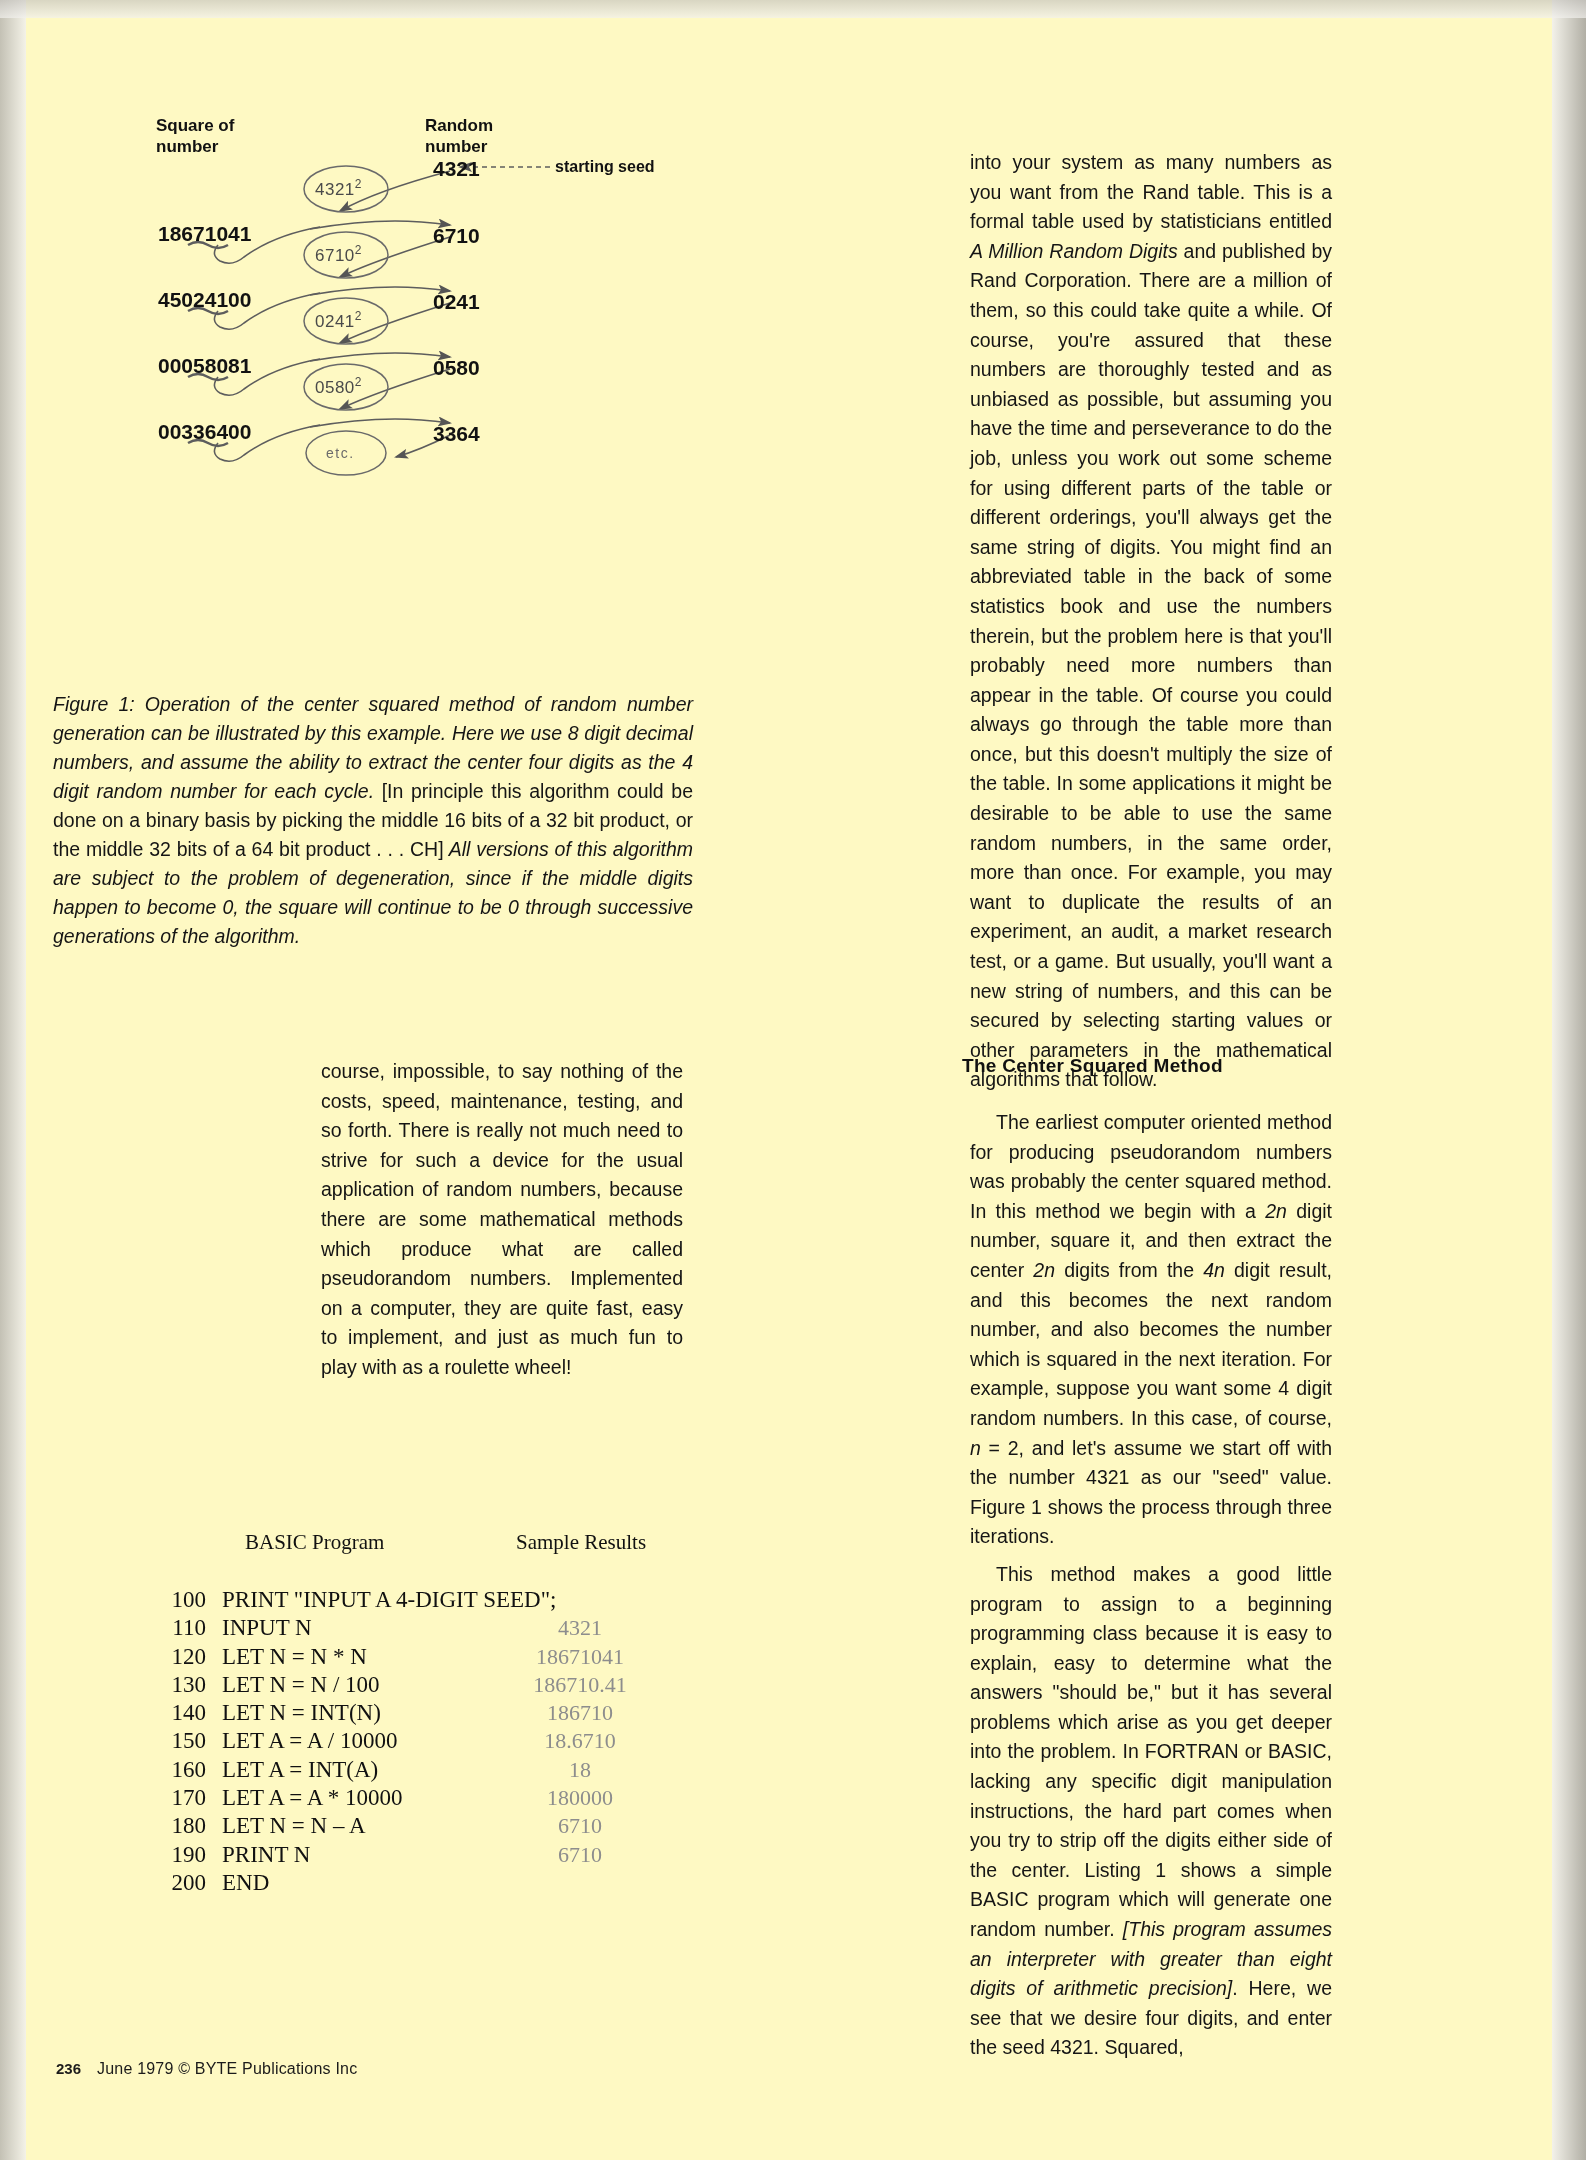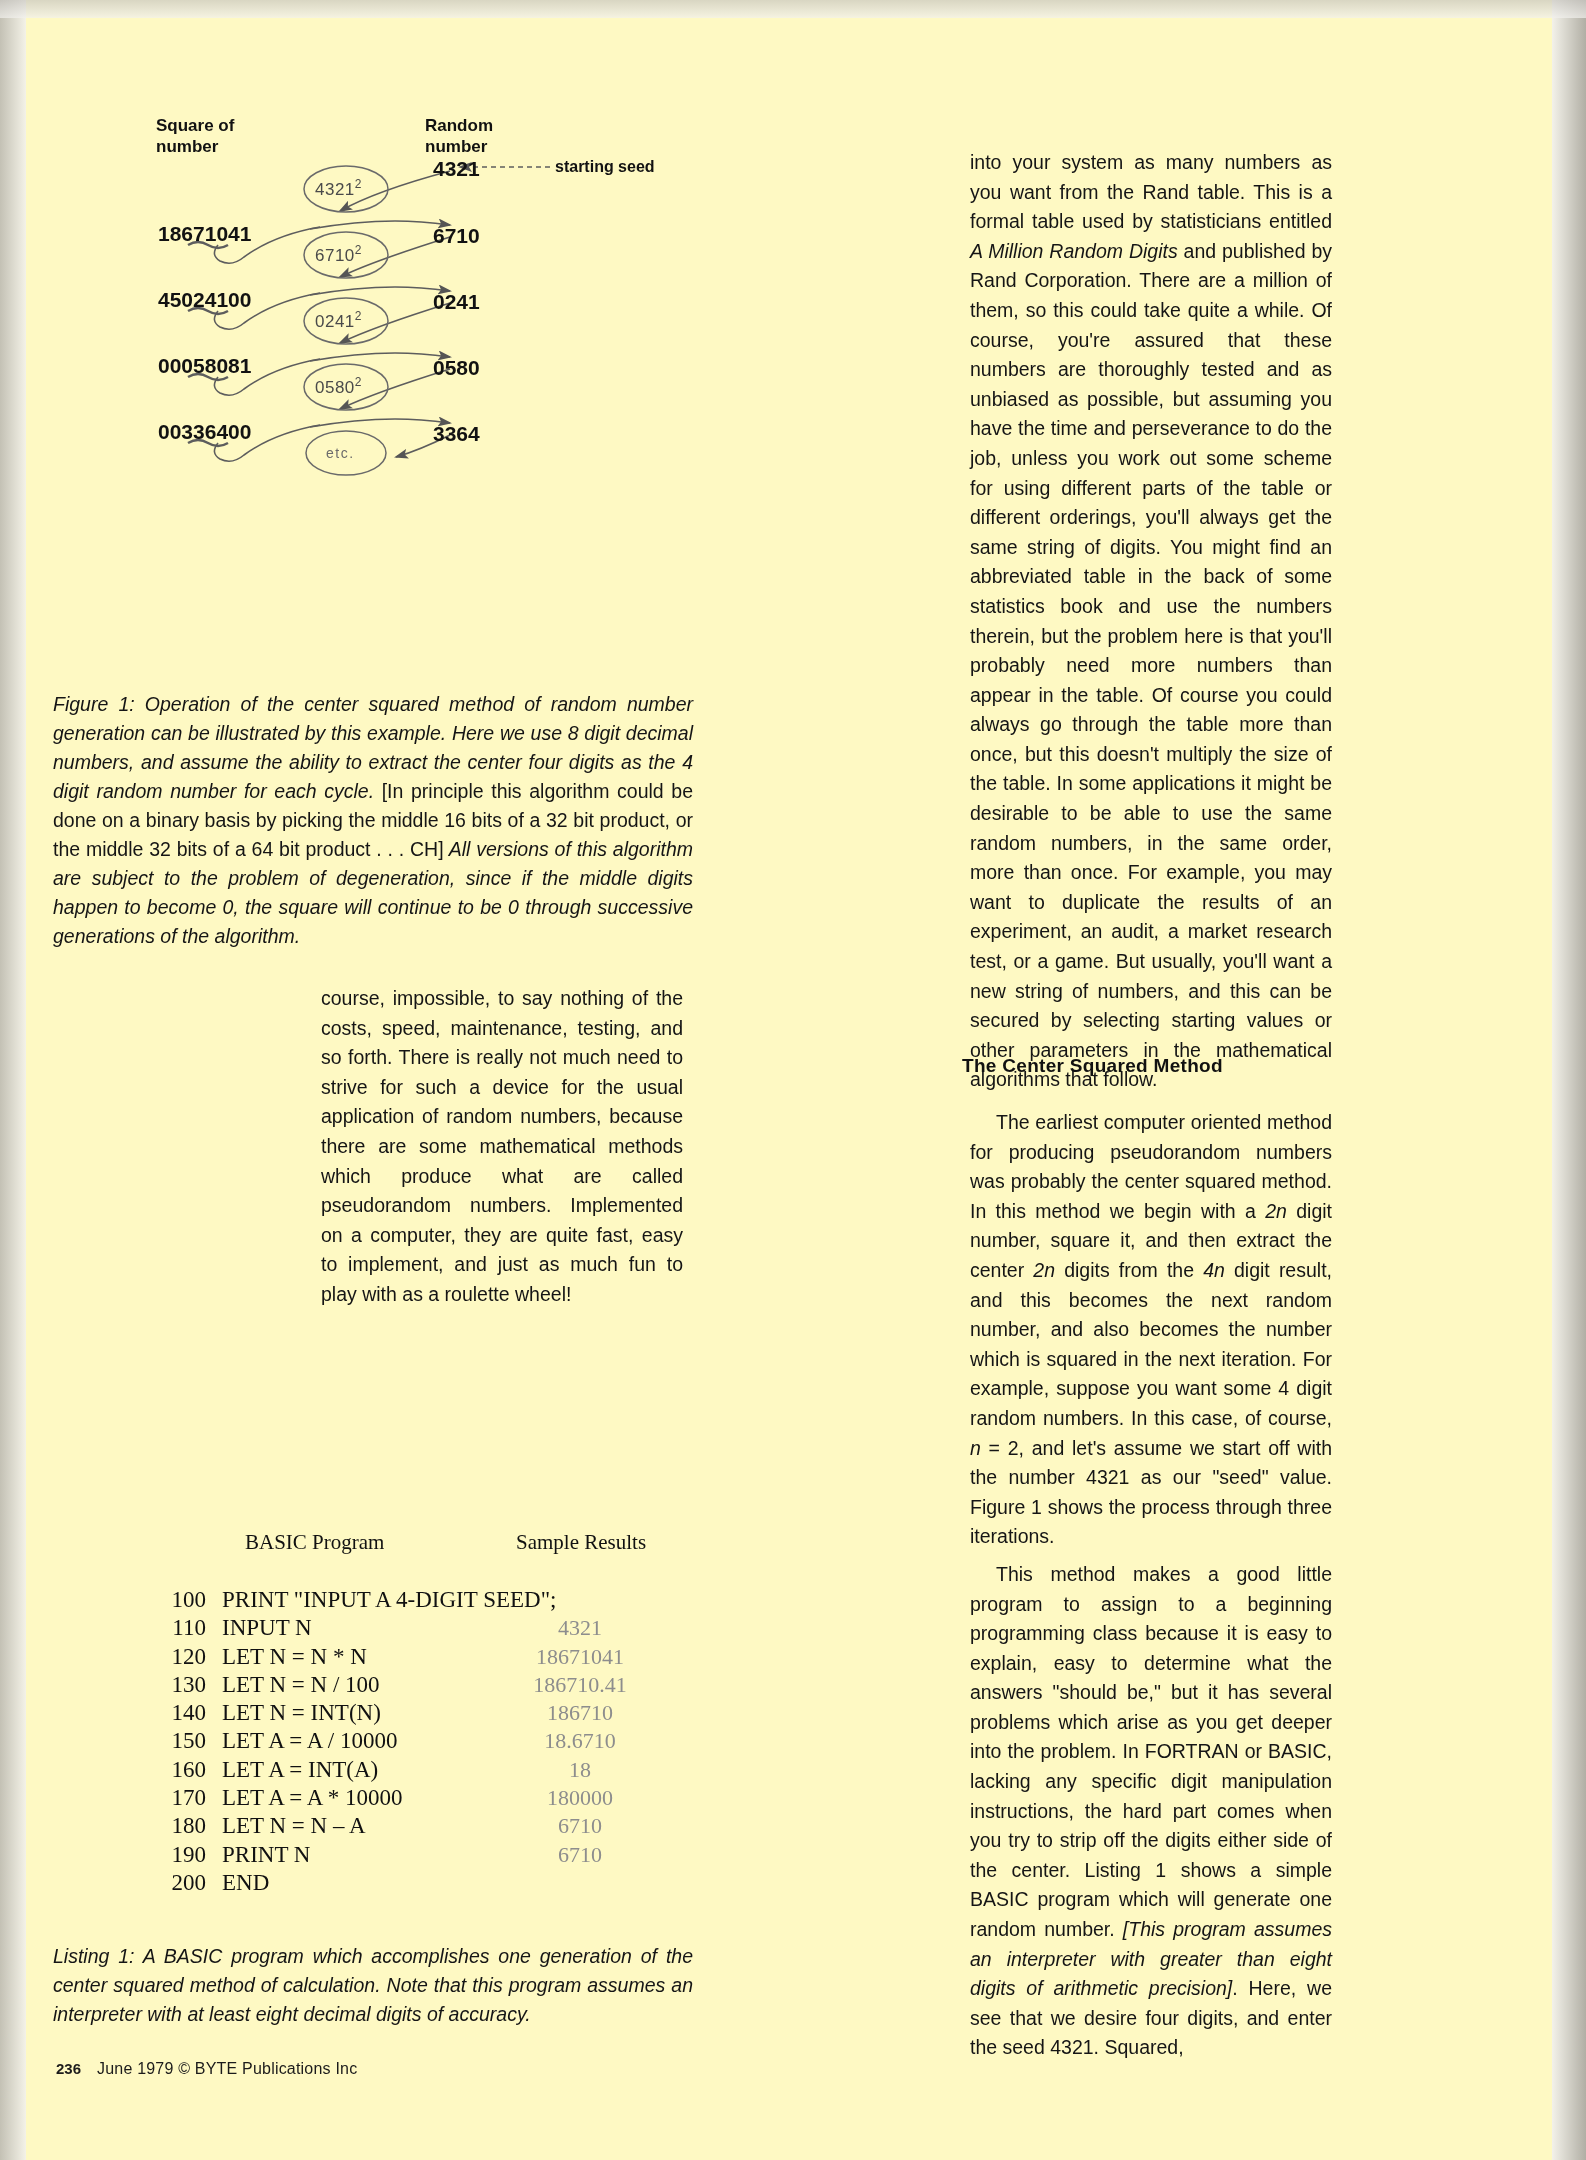--- a/index.html
+++ b/index.html
@@ -120,21 +120,21 @@
     font-size: 19.5px;
     line-height: 29.6px;
     color: #151515;
     text-align: justify;
     text-justify: inter-word;
   }
   .bodycol p { margin: 8px; }
   .bodycol p + p { text-indent: 26px; }
   .bodycol i { font-style: italic; }
 
-  #left-column  { left: 313px; top: 976px; width: 378px; }
+  #left-column  { left: 313px; top: 1049px; width: 378px; }
   #right-column { left: 962px; top: 140px;  width: 378px; }
 
   .subhead {
     position: absolute;
     left: 962px;
     font-family: "Liberation Sans", sans-serif;
     font-size: 19px;
     font-weight: bold;
     color: #111;
     letter-spacing: .3px;
@@ -344,21 +344,18 @@
           <span class="lres">6710</span>
         </div>
         <div class="lrow">
           <span class="lnum">200</span>
           <span class="lcode">END</span>
           <span class="lres"></span>
         </div>
       </div>
   </div>
 
-  <div class="caption" id="listing-caption">
-    <i>Listing 1: A BASIC program which accomplishes one generation of the center squared method of calculation. Note that this program assumes an interpreter with at least eight decimal digits of accuracy.</i>
-  </div>
 
   <div id="footer">
     <span class="pageno">236</span><span class="fmeta">June 1979 © BYTE Publications Inc</span>
   </div>
 
 </div>
 
 </body></html>

